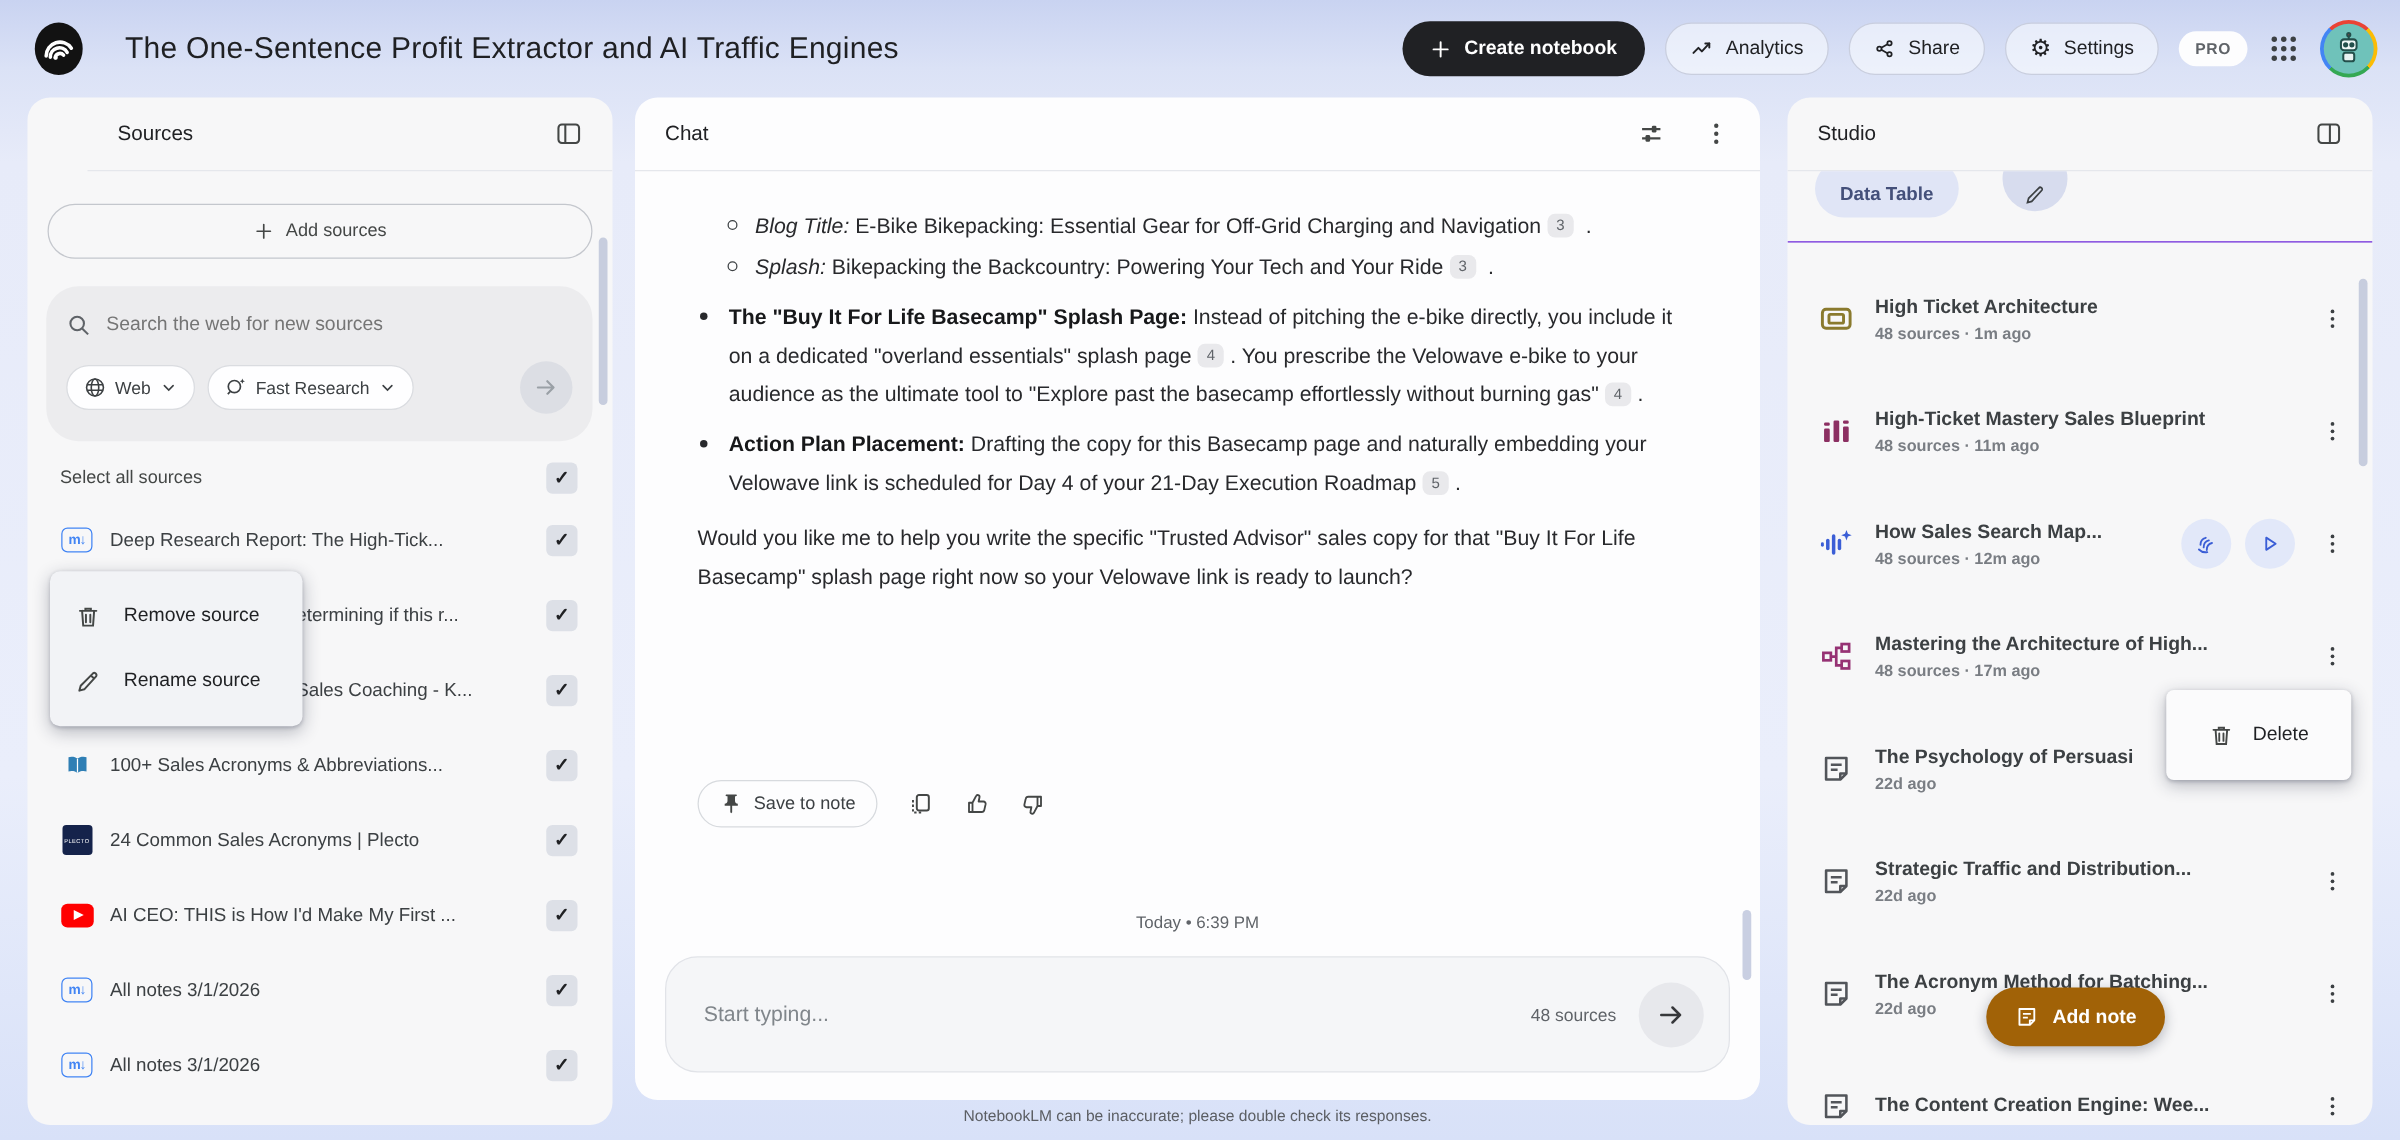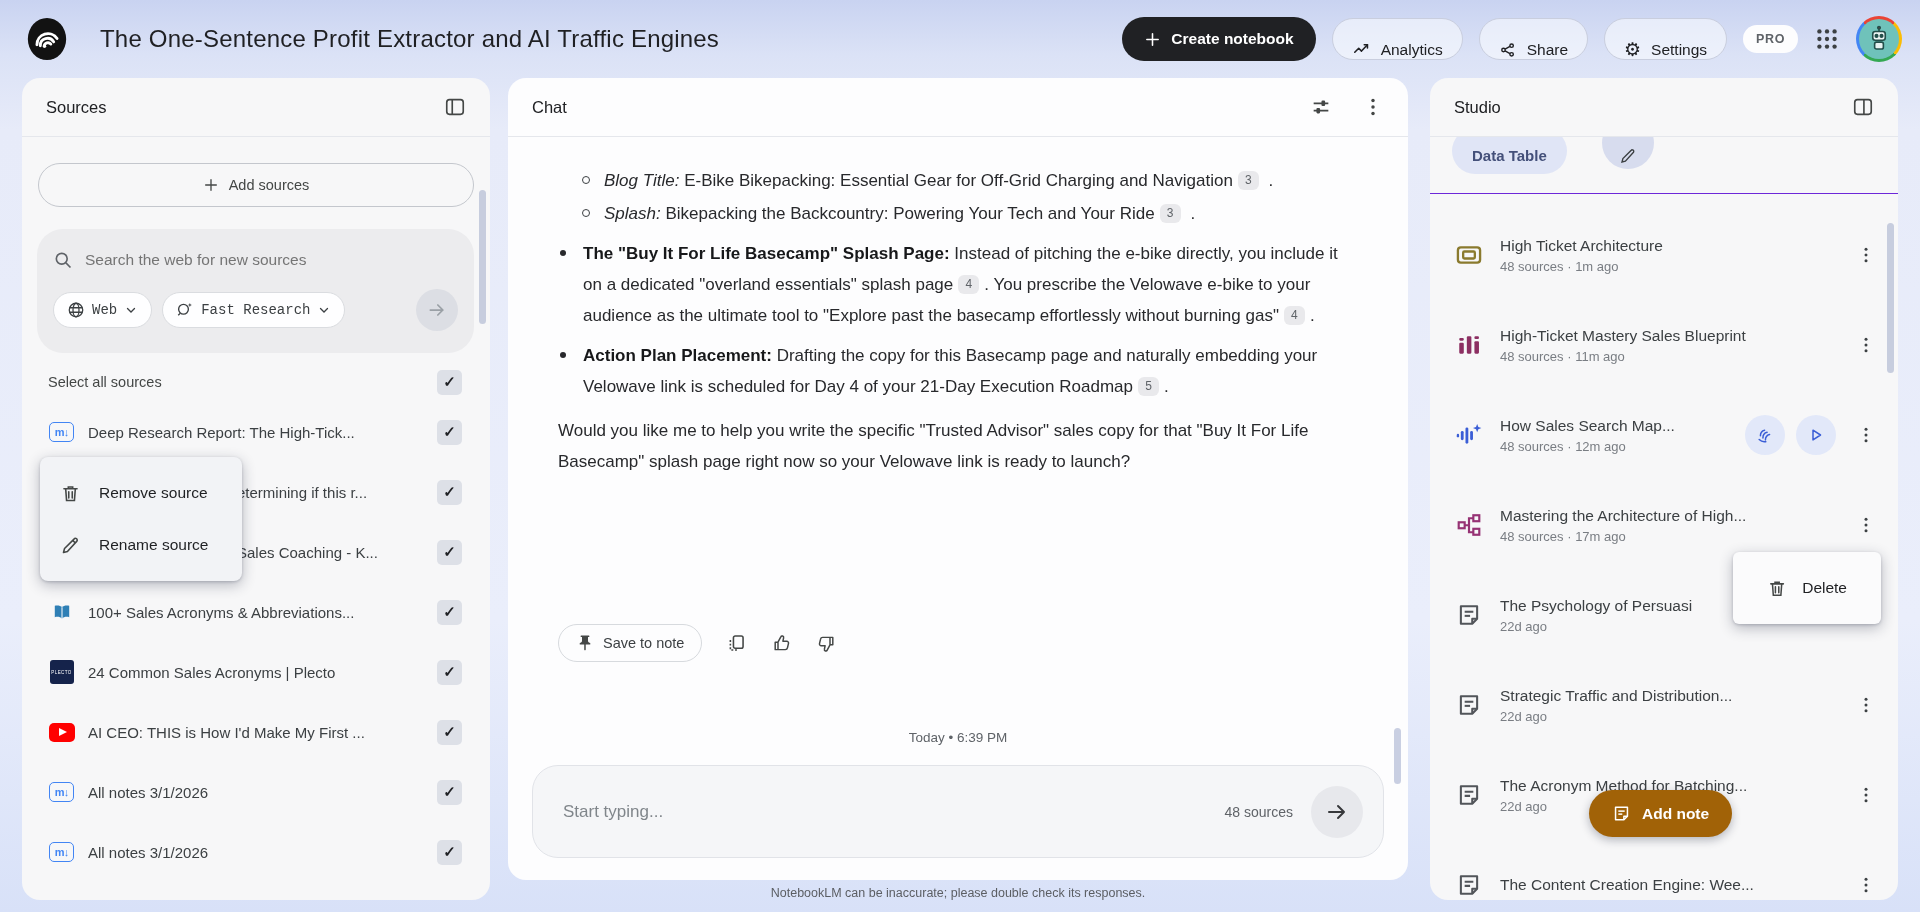--- a/index.html
+++ b/index.html
@@ -7,46 +7,46 @@
   #frame { position:relative; width:1920px; height:912px; overflow:hidden; margin:0 auto;
     background:linear-gradient(180deg,#c9d3f1 0px,#dbe2f6 55px,#e7ebf9 130px,#eaeefb 620px,#d8e1f8 912px); }
 
   
   .topbar { position:absolute; left:0; top:0; width:100%; height:78px; display:flex; align-items:center; }
   .logo { width:46px; height:46px; margin-left:24px; flex:0 0 auto; }
   .nb-title { margin-left:30px; font-size:24px; color:#1f2023; letter-spacing:.2px; white-space:nowrap; }
   .top-right { position:absolute; right:18px; top:0; height:78px; display:flex; align-items:center; gap:16px; }
   .pill-dark { display:flex; align-items:center; gap:10px; height:44px; padding:0 22px; background:#202124; color:#fff;
     border-radius:22px; font-size:15.5px; font-weight:600; cursor:pointer; }
-  .pill-light { display:flex; align-items:flex-end; gap:10px; height:42px; padding:0 19px; border:1px solid #c9cede;
+  .pill-light { display:flex; align-items:center; gap:10px; height:42px; padding:0 19px; border:1px solid #c9cede;
     background:rgba(252,253,255,.55); color:#202124; border-radius:21px; font-size:15.5px; cursor:pointer; }
   .pro { height:28px; padding:0 13px; background:#fdfdfe; border-radius:14px; font-size:12.5px; font-weight:700;
     color:#5f6368; letter-spacing:.6px; display:flex; align-items:center; }
   .gridicon { width:26px; height:26px; cursor:pointer; }
   .avatar { width:46px; height:46px; border-radius:50%; padding:3px; cursor:pointer;
     background:conic-gradient(#ea4335 0 12%, #fbbc04 12% 37%, #34a853 37% 62%, #4285f4 62% 88%, #ea4335 88% 100%); }
   .avatar-in { width:100%; height:100%; border-radius:50%; background:#6fc2ba; display:flex; align-items:center; justify-content:center; }
 
   
   .panel { position:absolute; top:78px; background:#f7f7f8; border-radius:18px; overflow:hidden; }
-  #sources-panel { left:22px; width:468px; height:822px; }
+  #sources-panel { left:22px; width:468px; height:822px;padding-left:48px; }
   #chat-panel   { left:508px; width:900px; height:802px; background:#fdfdfe; }
   #studio-panel { left:1430px; width:468px; height:822px; }
   .panel-head { height:59px; display:flex; align-items:center; padding:0 24px; border-bottom:1px solid #e5e7ec; }
   .panel-title { font-size:16.5px; color:#202124; flex:1; }
   .head-ico { width:22px; height:22px; color:#444746; cursor:pointer; }
   .scroll-thumb { position:absolute; width:7px; border-radius:4px; background:#c7cdde; }
 
   
   .add-sources { position:absolute; left:16px; right:16px; top:85px; height:44px; border:1px solid #c4c7cd; border-radius:22px;
     display:flex; align-items:center; justify-content:center; gap:10px; font-size:14.5px; color:#444746; cursor:pointer; }
   .search-card { position:absolute; left:15px; right:16px; top:151px; height:124px; background:#ececee; border-radius:26px; padding:14px 16px; }
   .search-row { display:flex; align-items:center; gap:12px; height:34px; }
   .search-ph { font-size:15.5px; color:#5f6368; border:none; background:transparent; outline:none; width:330px; font-family:inherit; }
-  .filter-row { display:flex; align-items:center; margin-top:12px; gap:10px;font-family:Liberation Mono, monospace; }
+  .filter-row { display:flex; align-items:center; margin-top:12px; gap:10px; }
   .chip-btn { display:flex; align-items:center; gap:7px; height:36px; padding:0 13px; background:rgba(255,255,255,.95);
     border:1px solid #dadce0; border-radius:18px; font-size:14px; color:#3c4043; cursor:pointer; }
   .send-circle { width:42px; height:42px; border-radius:50%; background:#dcdee4; margin-left:auto; display:flex; align-items:center; justify-content:center; cursor:pointer; }
   .selall { position:absolute; left:26px; right:28px; top:286px; height:36px; display:flex; align-items:center; font-size:14.5px; color:#444746; }
   .checkbox { width:25px; height:25px; border-radius:5px; background:#dde0e7; display:flex; align-items:center; justify-content:center;
     font-size:15px; font-weight:700; color:#202124; margin-left:auto; cursor:pointer; flex:0 0 auto; }
   .src-list { position:absolute; left:0; right:0; top:324px; }
   .src-row { height:60px; display:flex; align-items:center; padding:0 28px 0 26px; gap:13px; cursor:pointer; }
   .src-ico { width:27px; flex:0 0 auto; display:flex; justify-content:center; }
   .src-label { font-size:15px; color:#3c4043; white-space:nowrap; overflow:hidden; flex:1; }
@@ -89,21 +89,21 @@
   
   .chip-zone { position:absolute; left:0; right:0; top:59px; height:57px; overflow:hidden; border-bottom:1px solid #6d28d9; }
   .dt-chip { position:absolute; left:22px; top:-9px; height:46px; padding:0 20px; background:#e0e5f6; border-radius:23px;
     display:flex; align-items:flex-end; cursor:pointer; }
   .dt-chip span { font-size:15px; font-weight:600; color:#44507a; margin-bottom:10px; }
   .chip-edit { position:absolute; left:172px; top:-20px; width:52px; height:52px; border-radius:50%; background:#d7dcee;
     display:flex; align-items:center; justify-content:center; cursor:pointer; }
   .studio-list { position:absolute; left:0; right:0; top:132px; }
   .st-row { height:90px; display:flex; align-items:center; padding:0 22px 0 24px; gap:16px; }
   .st-ico { width:30px; flex:0 0 auto; display:flex; justify-content:center; }
-  .st-text { flex:1; min-width:0; }
+  .st-text { flex:1; min-width:0;font-weight:bold; }
   .st-title { font-size:15.5px; color:#3c4043; white-space:nowrap; overflow:hidden; }
   .st-meta { font-size:13px; color:#797d83; margin-top:4px; white-space:nowrap; }
   .kebab { width:20px; height:24px; color:#3c4043; cursor:pointer; flex:0 0 auto; }
   .row-actions { display:flex; gap:11px; margin-right:4px; }
   .circ-btn { width:40px; height:40px; border-radius:50%; background:#e2e8f9; display:flex; align-items:center; justify-content:center; cursor:pointer; }
   #studio-menu { left:303px; top:474px; width:148px; padding:12px 16px; background:#fbfbfc; border-radius:6px; }
   #studio-menu .menu-item { height:48px; gap:15px; padding:0 18px; }
   .add-note { position:absolute; left:159px; top:712px; height:47px; padding:0 23px; background:#a16207; border-radius:24px;
     display:flex; align-items:center; gap:11px; color:#fff; font-size:15.5px; font-weight:600; z-index:40; cursor:pointer;
     box-shadow:0 3px 10px rgba(20,25,50,.3); }

